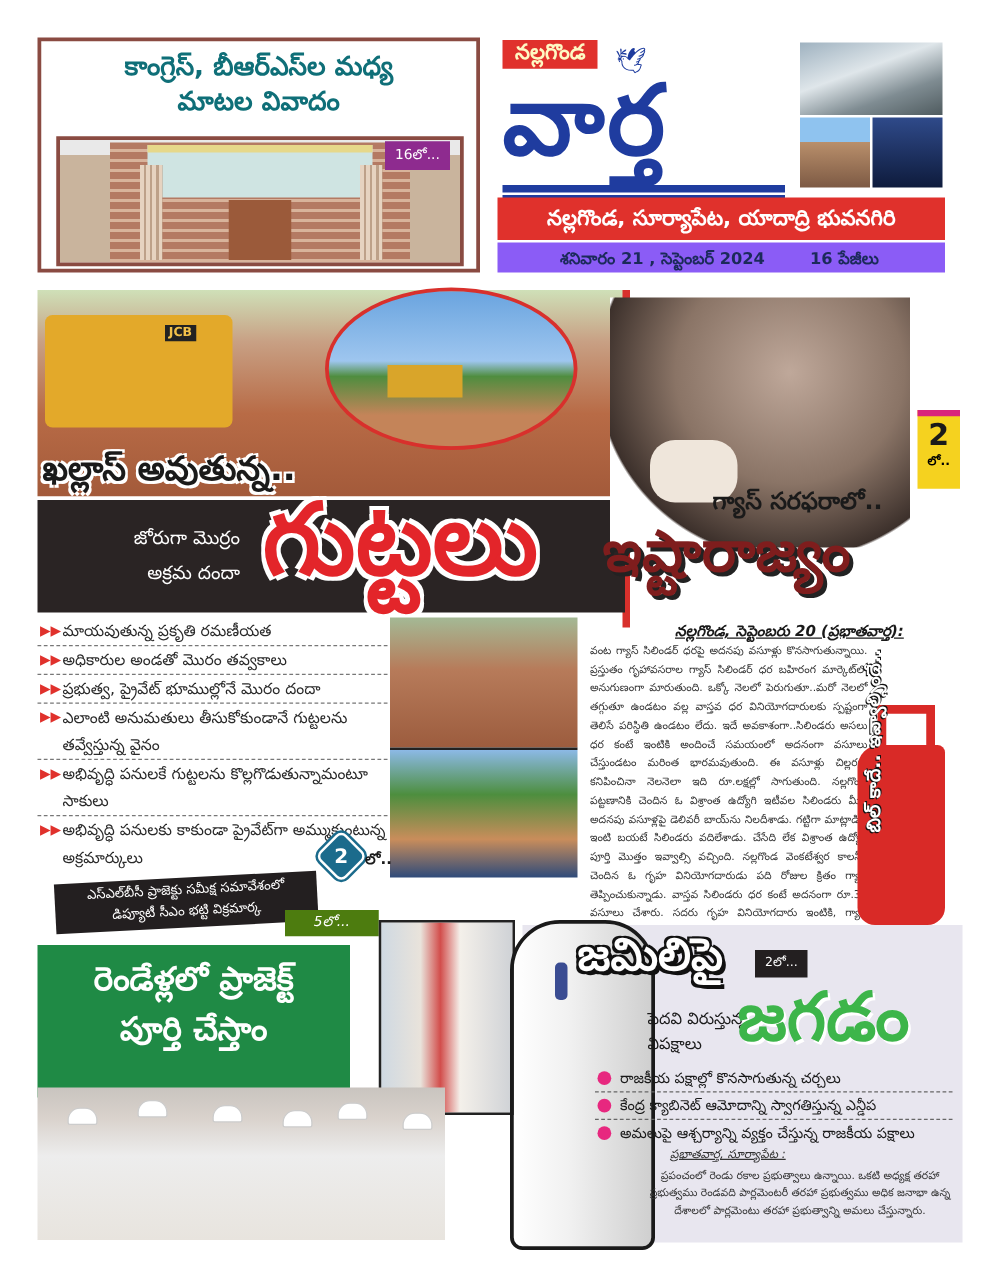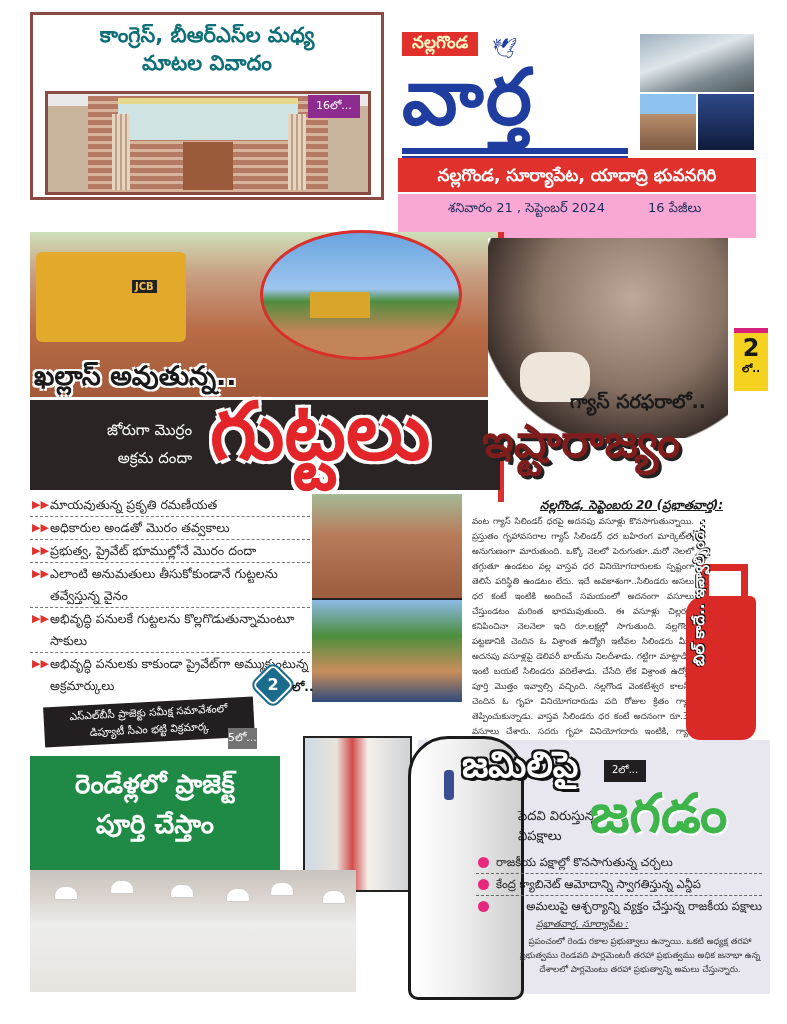--- a/index.html
+++ b/index.html
@@ -1,65 +1,65 @@
 <!DOCTYPE html>
 <html><head>
 <meta charset="utf-8">
 <style>
   html,body{margin:0;padding:0;}
   body{width:787px;height:1024px;background:#ffffff;position:relative;overflow:hidden;font-family:"DejaVu Sans",sans-serif;}
   .abs{position:absolute;}
   
-  #teaser{left:30px;top:12px;width:354px;height:188px;border:3px solid #8a4b42;box-sizing:border-box;background:#fff;}
+  #teaser{left:30px;top:30px;width:354px;height:188px;border:3px solid #8a4b42;box-sizing:border-box;background:#fff;}
   #teaser .head{position:absolute;left:0;right:0;top:6px;text-align:center;color:#0f6f78;font-weight:bold;font-size:21px;line-height:28px;}
   #teaser .pageref{position:absolute;left:275px;top:80px;background:#8e2b8f;color:#fff;font-size:11px;padding:4px 8px;}
   #teaser .photo{position:absolute;left:12px;top:76px;width:326px;height:104px;border:3px solid #8a4b42;box-sizing:border-box;background:linear-gradient(#e9e9e9 0,#e9e9e9 12%,#c9b49d 12%,#c9b49d 100%);overflow:hidden;}
   .building{position:absolute;left:40px;top:2px;width:240px;height:96px;background:repeating-linear-gradient(#b47a63 0 5px,#d8b39b 5px 8px);}
   .roof{position:absolute;left:70px;top:4px;width:180px;height:36px;background:#cfe4e2;border-top:6px solid #e6d88a;}
   .pillar{position:absolute;top:20px;width:18px;height:76px;background:repeating-linear-gradient(90deg,#e6d3c0 0 3px,#bda189 3px 5px);}
   .door{position:absolute;left:135px;top:48px;width:50px;height:48px;background:#9b5a3a;}
   
   #mast{left:396px;top:28px;width:364px;height:200px;}
   #mast .brandtop{position:absolute;left:6px;top:4px;background:#e0312c;color:#fef9c3;font-weight:bold;font-size:17px;padding:0 10px;}
   #mast .dove{position:absolute;left:96px;top:8px;color:#1d3b9e;font-size:20px;}
   #mast .brand{position:absolute;left:6px;top:26px;color:#1f3c9f;font-weight:bold;font-size:78px;line-height:86px;letter-spacing:2px;}
   #mast .underline{position:absolute;left:6px;top:120px;width:226px;height:6px;background:#1f3c9f;}
   #mast .underline2{position:absolute;left:6px;top:128px;width:226px;height:4px;background:#1f3c9f;}
   #mast .img1{position:absolute;left:244px;top:6px;width:114px;height:58px;background:linear-gradient(160deg,#9fb2c0 0,#dfe6ea 40%,#7f8c92 70%,#4f5b5f 100%);}
   #mast .img2{position:absolute;left:244px;top:66px;width:56px;height:56px;background:linear-gradient(#8fc3ef 0,#8fc3ef 35%,#b98f6b 35%,#7d5a44 100%);}
   #mast .img3{position:absolute;left:302px;top:66px;width:56px;height:56px;background:linear-gradient(#2f4a8a,#0e1b3c);}
   #mast .districts{position:absolute;left:2px;top:130px;width:358px;height:34px;background:#e0312c;color:#fff;font-weight:bold;font-size:17px;line-height:34px;text-align:center;}
-  #mast .dateline{position:absolute;left:2px;top:166px;width:358px;height:44px;background:#f9a8d4;color:#1b2a5a;font-weight:normal;font-size:13px;line-height:28px;}
+  #mast .dateline{position:absolute;left:2px;top:166px;width:358px;height:24px;background:#8b5cf6;color:#1b2a5a;font-weight:bold;font-size:13px;line-height:28px;}
   #mast .dateline .date{position:absolute;left:50px;}
   #mast .dateline .pages{position:absolute;left:250px;}
   
   #gutta{left:30px;top:232px;width:480px;height:470px;}
   #gutta .bg{position:absolute;left:0;top:0;width:474px;height:165px;background:linear-gradient(180deg,#cfe0b8 0,#c8a084 25%,#b86b46 60%,#a35a3a 100%);}
   #gutta .jcb{position:absolute;left:6px;top:20px;width:150px;height:90px;background:#e3a92a;border-radius:6px;}
-  #gutta .jcb span{position:absolute;left:96px;top:28px;background:#222;color:#f2c14a;font-size:10px;font-weight:bold;padding:1px 3px;}
+  #gutta .jcb span{position:absolute;left:96px;top:8px;background:#222;color:#f2c14a;font-size:10px;font-weight:bold;padding:1px 3px;}
   #gutta .circle{position:absolute;left:230px;top:-2px;width:196px;height:124px;border-radius:50%;border:3px solid #d8302c;background:linear-gradient(#6aa4df 0,#9ec6ef 45%,#4f8d3f 55%,#c48459 80%);}
   #gutta .truck{position:absolute;left:280px;top:60px;width:60px;height:26px;background:#d9a52a;}
   #gutta .rborder{position:absolute;left:468px;top:0;width:6px;height:270px;background:#d8302c;}
   #gutta .kicker{position:absolute;left:4px;top:128px;color:#1a1a1a;font-weight:bold;font-size:27px;text-shadow:2px 2px 0 #fff,-2px -2px 0 #fff,2px -2px 0 #fff,-2px 2px 0 #fff;}
   #gutta .band{position:absolute;left:0;top:168px;width:470px;height:90px;background:#2a2424;}
   #gutta .subkick{position:absolute;left:26px;top:184px;color:#fff;font-size:15px;line-height:28px;text-align:right;width:136px;}
   #gutta .big{position:absolute;left:180px;top:150px;color:#e3252a;font-weight:bold;font-size:80px;line-height:100px;text-shadow:3px 3px 0 #fff,-3px -3px 0 #fff,3px -3px 0 #fff,-3px 3px 0 #fff;}
   #gutta .list{position:absolute;left:0;top:262px;width:280px;}
   #gutta .li{font-size:12.5px;color:#2a2a2a;line-height:22px;border-bottom:1px dashed #777;padding-left:20px;position:relative;}
   #gutta .li:last-child{border-bottom:none;}
   #gutta .li .bullet{position:absolute;left:2px;top:0;color:#e0312c;font-size:11px;}
   #gutta .ref2{position:absolute;left:228px;top:438px;width:26px;height:26px;background:#1b6b8c;color:#fff;border-radius:6px;transform:rotate(45deg);border:2px solid #fff;box-shadow:0 0 0 2px #1b6b8c;}
   #gutta .ref2 span{display:block;transform:rotate(-45deg);text-align:center;font-weight:bold;font-size:16px;line-height:26px;}
   #gutta .ref2lo{position:absolute;left:262px;top:448px;font-size:12px;color:#1a1a1a;font-weight:bold;}
   #gutta .pics{position:absolute;left:282px;top:262px;width:150px;height:210px;}
   #gutta .p1{position:absolute;left:0;top:0;width:150px;height:104px;background:linear-gradient(#a4b995 0,#b77b5a 40%,#9c5c3e 100%);border-bottom:2px solid #222;}
   #gutta .p2{position:absolute;left:0;top:106px;width:150px;height:102px;background:linear-gradient(#8cb9e6 0,#4d8e3e 35%,#c98d5b 70%,#2f4b7a 100%);}
   
   #slbc-cap{left:44px;top:702px;width:210px;height:38px;background:#231f20;color:#fff;font-size:10.5px;line-height:17px;text-align:center;transform:rotate(-3deg);padding-top:2px;}
-  #slbc-ref{left:228px;top:728px;background:#737373;color:#fff;font-size:11px;padding:3px 0;}
+  #slbc-ref{left:228px;top:728px;background:#4d7c0f;color:#fff;font-size:11px;padding:3px 23px;font-style:italic;}
   #slbc-head{left:30px;top:756px;width:250px;height:122px;background:#1f8a45;color:#fff;font-weight:bold;font-size:26px;line-height:40px;text-align:center;padding-top:8px;box-sizing:border-box;}
   #bhatti-photo{left:303px;top:736px;width:105px;height:152px;border:2px solid #222;background:linear-gradient(90deg,#cfd9e2 0,#e9e3db 30%,#d24d4b 45%,#f4f0ea 60%,#cfd2d6 100%);}
   #group-photo{left:30px;top:870px;width:326px;height:122px;background:linear-gradient(#c9c4bf 0,#d9d2cc 20%,#ededed 45%,#e8e4de 100%);}
   .hat{position:absolute;width:22px;height:12px;border-radius:10px 10px 2px 2px;background:#fff;border:1px solid #ccc;}
   
   #gas{left:480px;top:232px;width:290px;height:510px;}
   #gas .photo{position:absolute;left:8px;top:6px;width:240px;height:200px;background:radial-gradient(ellipse at 60% 30%,#bfa89a 0,#8a7466 45%,#3c302b 75%,#fff 76%);}
   #gas .mask{position:absolute;left:40px;top:120px;width:70px;height:50px;background:#efe6db;border-radius:20px;}
   #gas .ref{position:absolute;left:254px;top:96px;width:34px;height:58px;background:#f5d21f;border-top:5px solid #d9237b;text-align:center;}
   #gas .ref .n{font-weight:bold;font-size:24px;line-height:30px;color:#1a1a1a;}
@@ -75,21 +75,21 @@
   
   #jamili{left:418px;top:740px;width:352px;height:254px;background:#e8e6ef;}
   #jamili .finger{position:absolute;left:-10px;top:-4px;width:110px;height:258px;background:linear-gradient(90deg,#fff 0,#f1f1f1 40%,#cfcfcf 100%);border:3px solid #1a1a1a;border-radius:40px 40px 10px 10px;}
   #jamili .ink{position:absolute;left:26px;top:30px;width:10px;height:30px;background:#3a4c92;border-radius:4px;}
   #jamili .kicker{position:absolute;left:44px;top:4px;font-weight:bold;font-size:36px;color:#fff;text-shadow:3px 3px 0 #111,-2px -2px 0 #111,2px -2px 0 #111,-2px 2px 0 #111;}
   #jamili .ref{position:absolute;left:186px;top:20px;background:#231f20;color:#fff;font-size:10px;padding:4px 8px;text-align:right;}
   #jamili .sub{position:absolute;left:100px;top:66px;font-size:13px;line-height:20px;color:#1a1a1a;}
   #jamili .big{position:absolute;left:172px;top:42px;font-weight:bold;font-size:54px;color:#3db54a;text-shadow:2px 2px 0 #fff;}
   #jamili .list{position:absolute;left:58px;top:112px;width:286px;}
   #jamili .li{font-size:11.5px;line-height:21px;color:#1a1a1a;border-bottom:1px dashed #666;padding-left:20px;position:relative;}
-  #jamili .li:last-child{border-bottom:none;text-align:right;}
+  #jamili .li:last-child{border-bottom:none;}
   #jamili .li .dot{position:absolute;left:2px;top:5px;width:11px;height:11px;border-radius:50%;background:#e7287f;}
   #jamili .byline{position:absolute;left:118px;top:178px;font-size:9.5px;font-style:italic;text-decoration:underline;color:#333;}
   #jamili .body{position:absolute;left:100px;top:194px;width:244px;font-size:8.6px;line-height:14px;color:#333;text-align:center;}
 </style>
 </head>
 <body>
 
 <div id="teaser" class="abs">
   <div class="head">
     <div>కాంగ్రెస్, బీఆర్ఎస్‌ల మధ్య</div>

